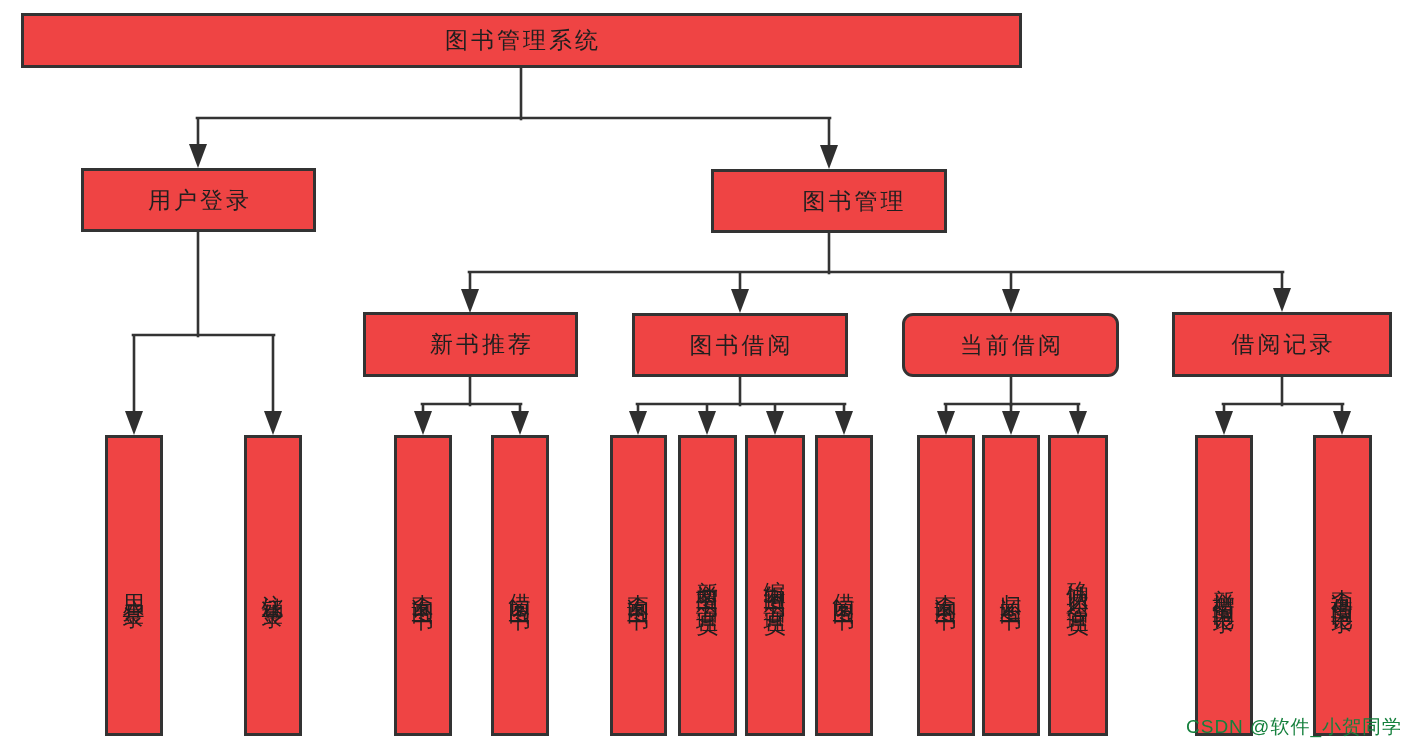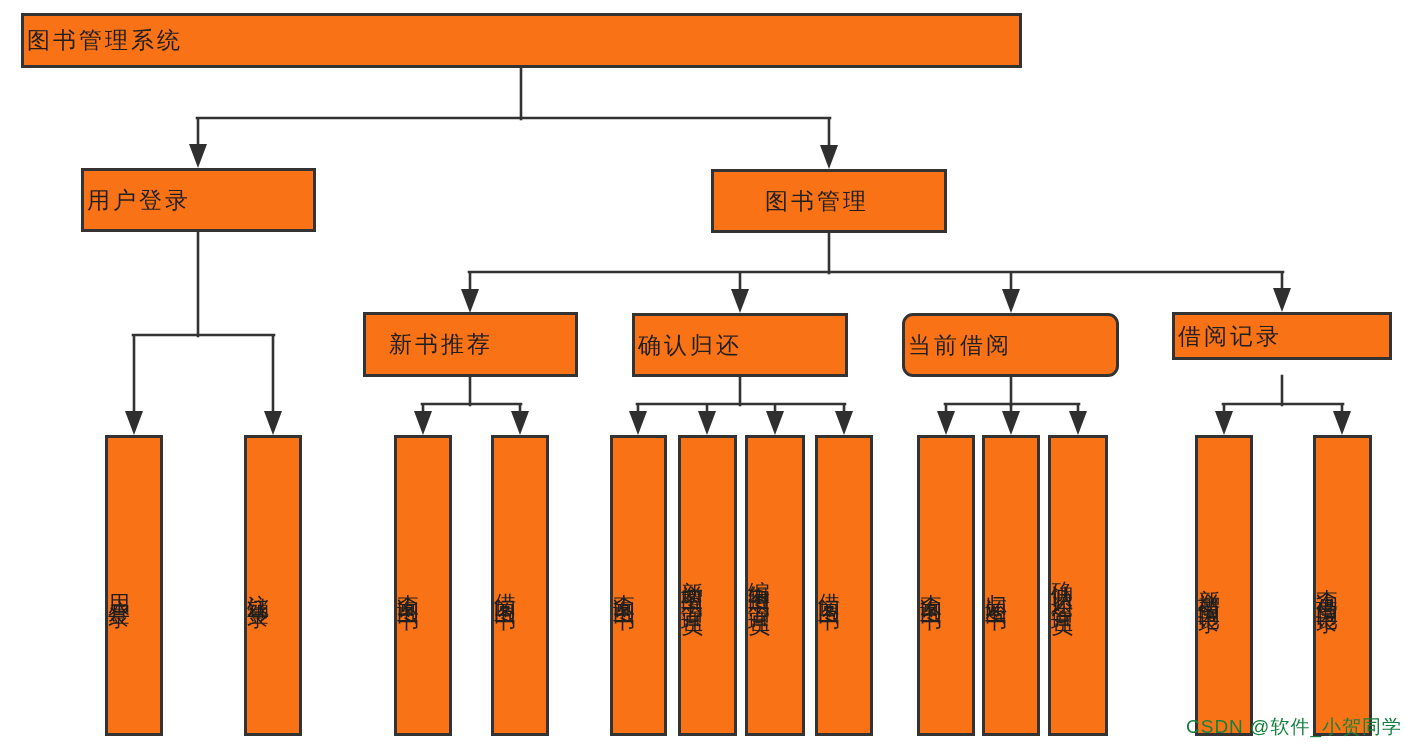--- a/index.html
+++ b/index.html
@@ -12,25 +12,25 @@
     overflow: hidden;
   }
   #connectors {
     position: absolute;
     left: 0; top: 0;
     z-index: 1;
   }
   .node {
     position: absolute;
     box-sizing: border-box;
-    background: #f97316;
+    background: #ef4444;
     border: 3px solid #333333;
     display: flex;
     align-items: center;
-    justify-content: flex-start;
+    justify-content: center;
     color: #1f1f1f;
     z-index: 2;
   }
   .node.h .label {
     font-size: 23px;
     letter-spacing: 3px;
     white-space: nowrap;
     text-indent: 3px; 
   }
   .node.v .label {
@@ -120,26 +120,26 @@
     <span class="label">用户登录</span>
   </div>
   <div class="node h" style="left:711px; top:169px; width:236px; height:64px;padding-left:48px;">
     <span class="label">图书管理</span>
   </div>
 
   <div class="node h" style="left:363px; top:312px; width:215px; height:65px;padding-left:20px;">
     <span class="label">新书推荐</span>
   </div>
   <div class="node h" style="left:632px; top:313px; width:216px; height:64px;">
-    <span class="label">确认归还</span>
+    <span class="label">图书借阅</span>
   </div>
   <div class="node h" style="left:902px; top:313px; width:217px; height:64px;border-radius:11px;">
     <span class="label">当前借阅</span>
   </div>
-  <div class="node h" style="left:1172px; top:312px; width:220px; height:48px;">
+  <div class="node h" style="left:1172px; top:312px; width:220px; height:65px;">
     <span class="label">借阅记录</span>
   </div>
 
   <div class="node v" style="left:105px; top:435px; width:58px; height:301px;">
     <span class="label">用户登录</span>
   </div>
   <div class="node v" style="left:244px; top:435px; width:58px; height:301px;">
     <span class="label">注销登录</span>
   </div>
 

